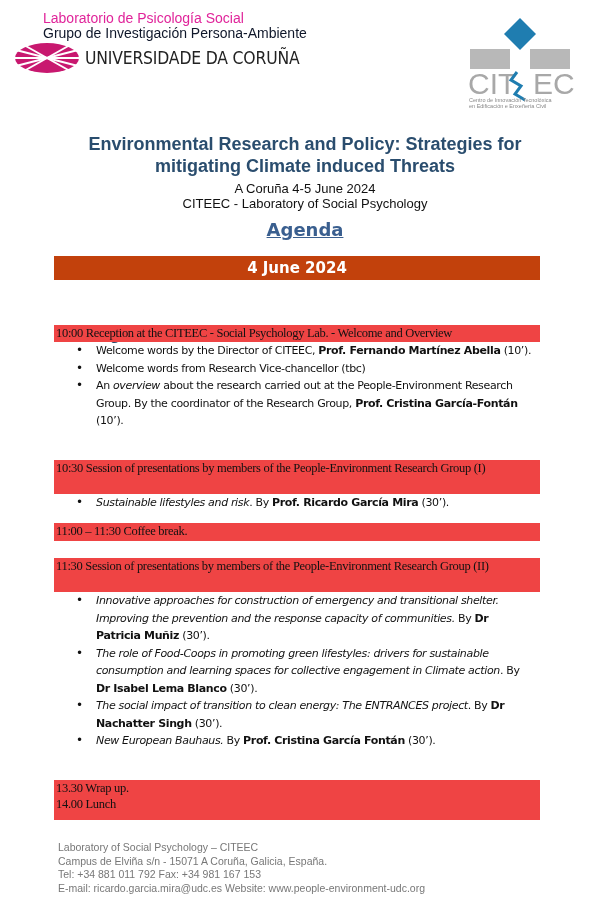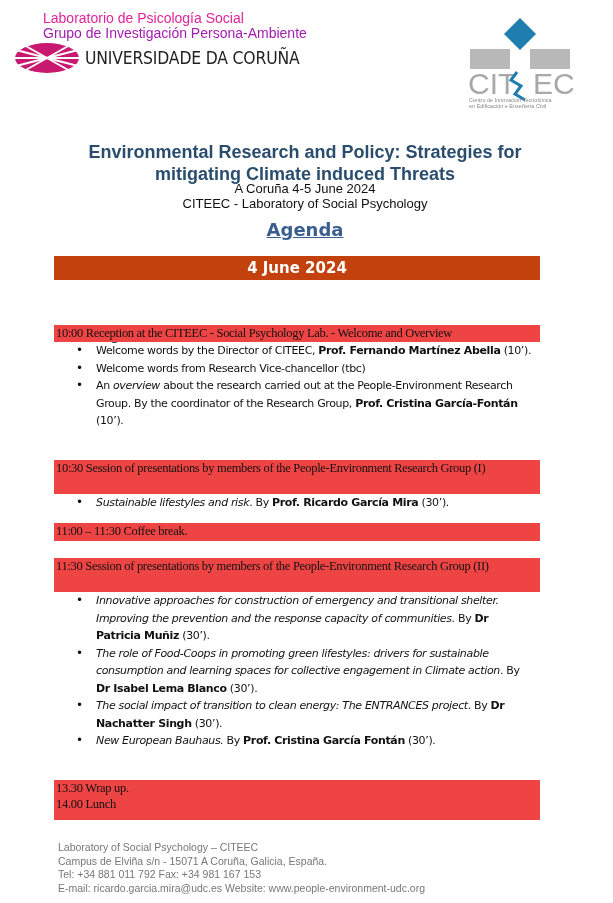--- a/index.html
+++ b/index.html
@@ -1,26 +1,26 @@
 <!DOCTYPE html>
 <html><head>
 <meta charset="utf-8">
 <style>
   html, body { margin:0; padding:0; background:#ffffff; }
   body { width:613px; height:903px; position:relative; overflow:hidden; font-family:"Liberation Sans", sans-serif; color:#111; }
   .abs { position:absolute; }
 
   .lab-title { left:43px; top:10px; font-size:14px; color:#e0249a; }
-  .group-title { left:43px; top:25px; font-size:14px; color:#a21caf; }
+  .group-title { left:43px; top:25px; font-size:14px; color:#0f172a; }
   .udc-logo { left:14px; top:42px; width:66px; height:32px; }
   .udc-name { left:85px; top:48px; font-size:17px; color:#222; letter-spacing:-0.2px; font-family:"DejaVu Sans", sans-serif; font-weight:normal; transform:scaleX(0.92); transform-origin:left center; }
 
   .citeec-logo { left:465px; top:14px; width:110px; height:98px; }
 
-  .main-title { left:60px; top:133px; width:490px; text-align:center; font-size:18px; font-weight:bold; color:#2a4d6e; line-height:22px;margin-top:8px; }
+  .main-title { left:60px; top:133px; width:490px; text-align:center; font-size:18px; font-weight:bold; color:#2a4d6e; line-height:22px; }
   .subtitle1 { left:60px; top:181px; width:490px; text-align:center; font-size:13px; color:#111; }
   .subtitle2 { left:60px; top:196px; width:490px; text-align:center; font-size:13px; color:#111; }
   .agenda { left:60px; top:219px; width:490px; text-align:center; font-size:18px; font-weight:bold; color:#3a5f8f; text-decoration:underline; font-family:"DejaVu Sans", sans-serif; }
 
   .date-bar { left:54px; top:256px; width:486px; height:24px; background:#c2410c; color:#fff; font-weight:bold; font-size:15px; text-align:center; line-height:24px; font-family:"DejaVu Sans", sans-serif; }
 
   .morning { left:55px; top:295px; font-size:14px; font-weight:bold; color:#2a4d6e; text-decoration:underline; font-family:"DejaVu Sans", sans-serif;margin-top:32px; }
 
   .sec-bar { position:absolute; left:54px; width:486px; background:#ef4444; font-size:12.5px; line-height:16px; color:#111; padding:0 2px; box-sizing:border-box; font-family:Liberation Serif, serif; letter-spacing:-0.3px; }
 

